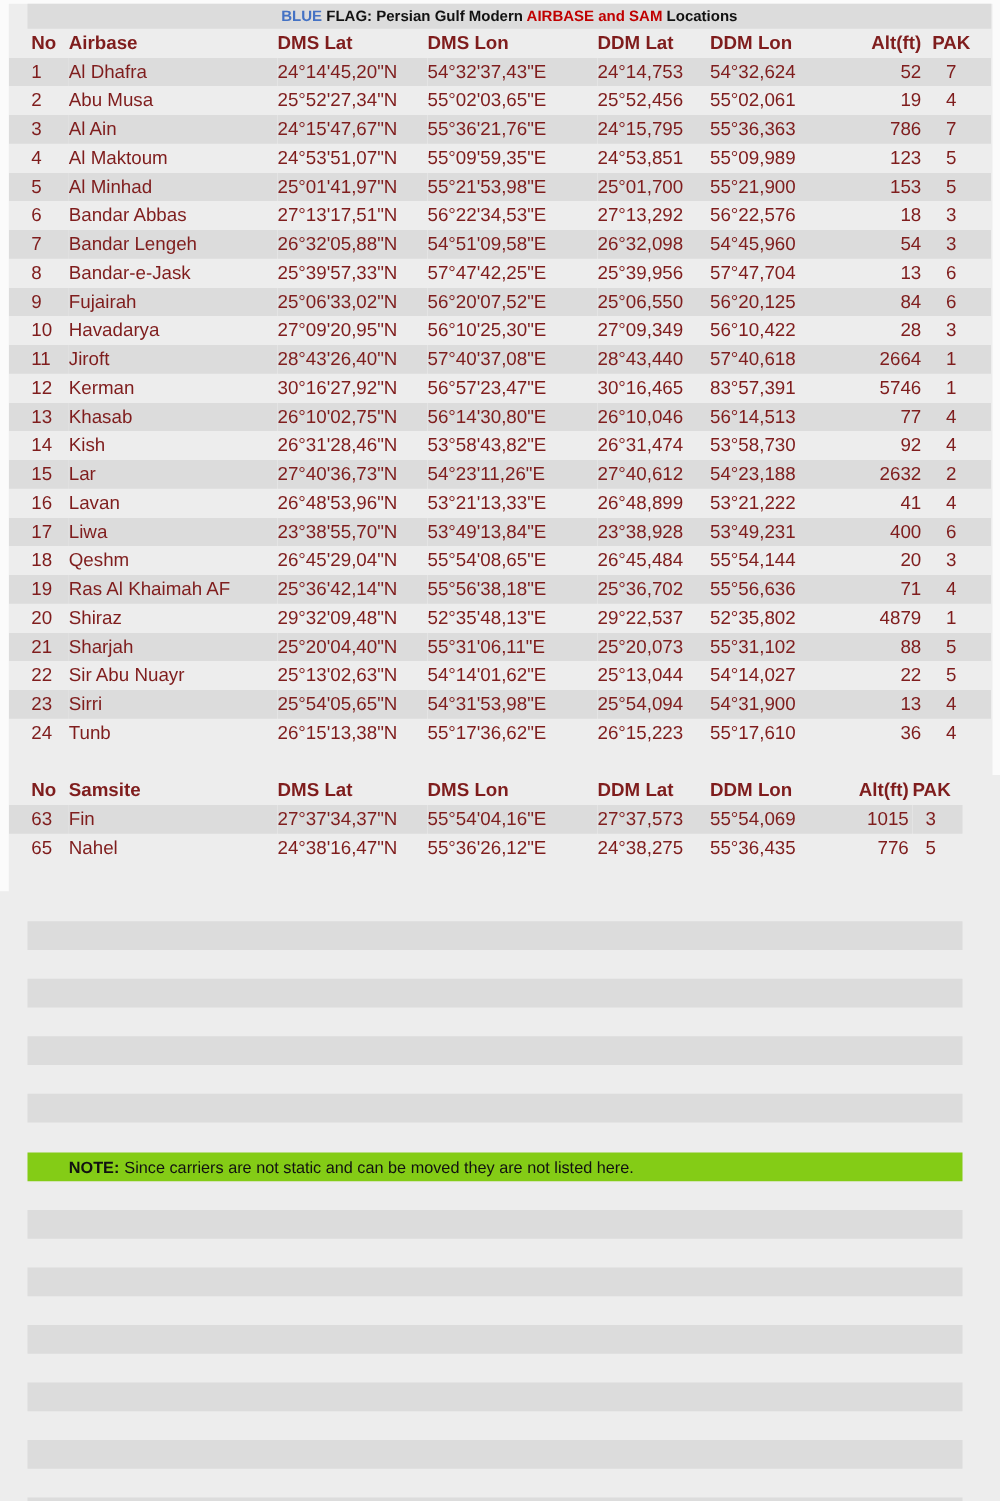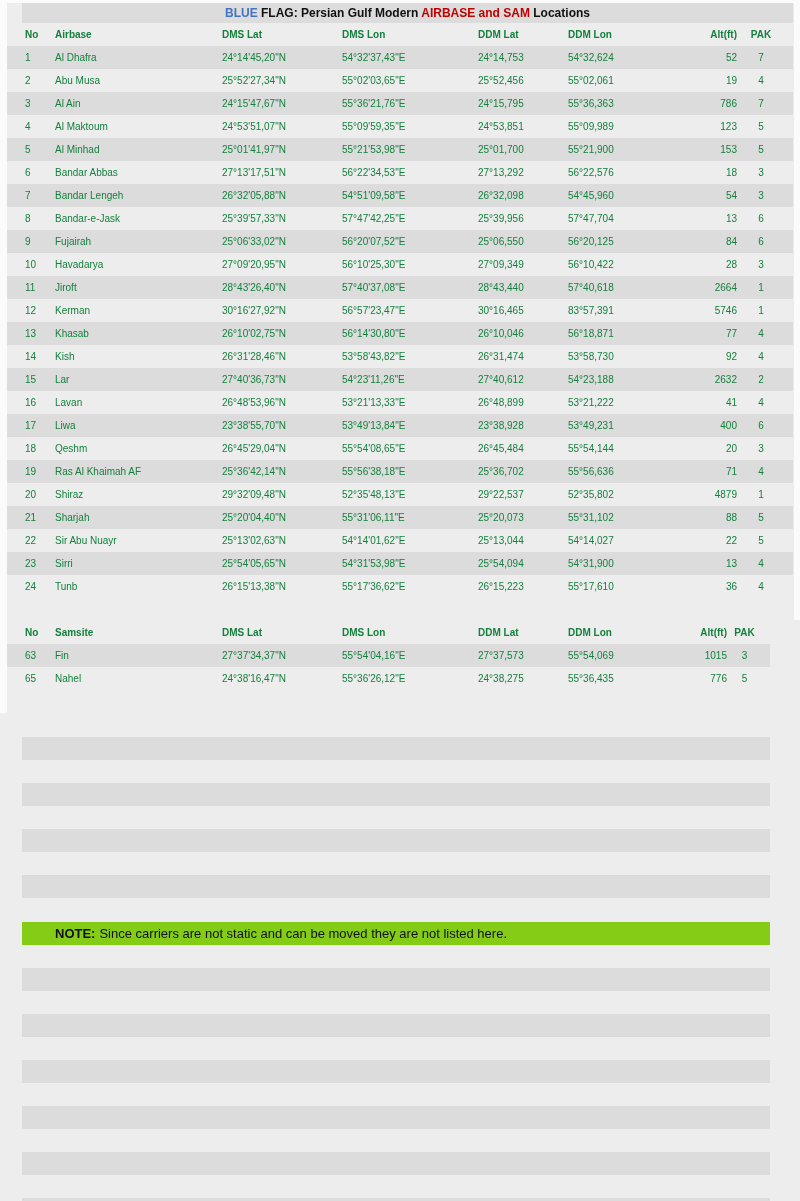--- a/index.html
+++ b/index.html
@@ -18,21 +18,21 @@
     position:absolute;left:22px;top:3px;width:771px;height:20px;
     background:#dcdcdc;text-align:center;
     font-weight:bold;font-size:12px;line-height:20px;color:#111;
     white-space:pre;
   }
   .t-blue{color:#4472c4;}
   .t-red{color:#c00000;}
 
   table.tbl{
     position:absolute;border-collapse:collapse;table-layout:fixed;
-    font-size:10px;color:#15803d;
+    font-size:15px;color:#7f1d1d;
   }
   table.airbase{left:7px;top:23px;width:786px;}
   table.samsite{left:7px;top:621px;width:763px;}
   .tbl th,.tbl td{
     height:23px;padding:0;margin:0;
     white-space:nowrap;overflow:hidden;
     text-align:left;font-weight:normal;line-height:23px;
   }
   .tbl th{font-weight:bold;}
   .tbl tbody tr:nth-child(odd){background:#dcdcdc;}
@@ -204,21 +204,21 @@
           <td>83°57,391</td>
           <td>5746</td>
           <td>1</td>
         </tr>
         <tr>
           <td>13</td>
           <td>Khasab</td>
           <td>26°10'02,75"N</td>
           <td>56°14'30,80"E</td>
           <td>26°10,046</td>
-          <td>56°18,871</td>
+          <td>56°14,513</td>
           <td>77</td>
           <td>4</td>
         </tr>
         <tr>
           <td>14</td>
           <td>Kish</td>
           <td>26°31'28,46"N</td>
           <td>53°58'43,82"E</td>
           <td>26°31,474</td>
           <td>53°58,730</td>

